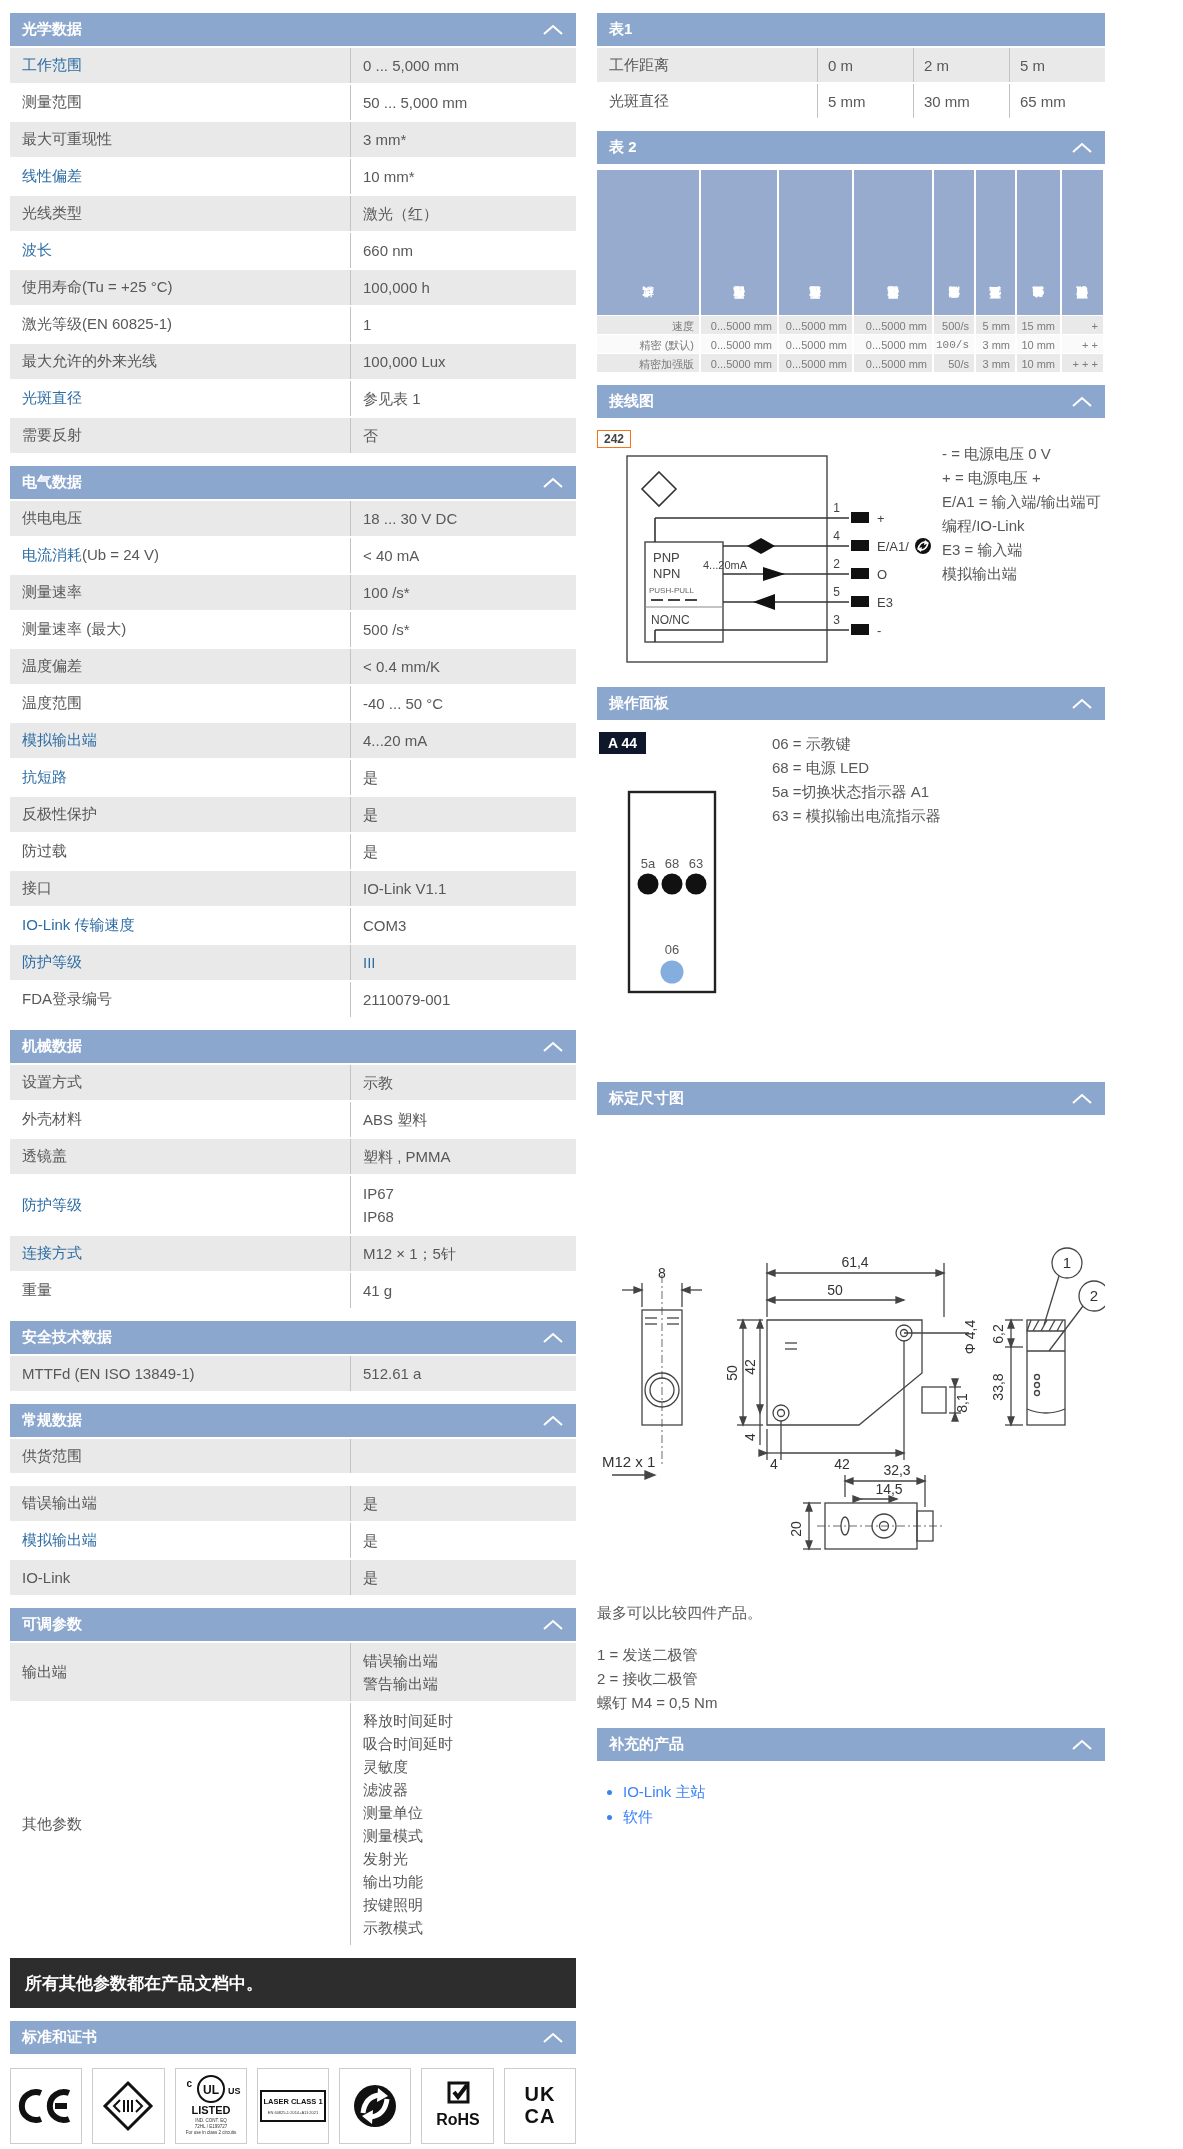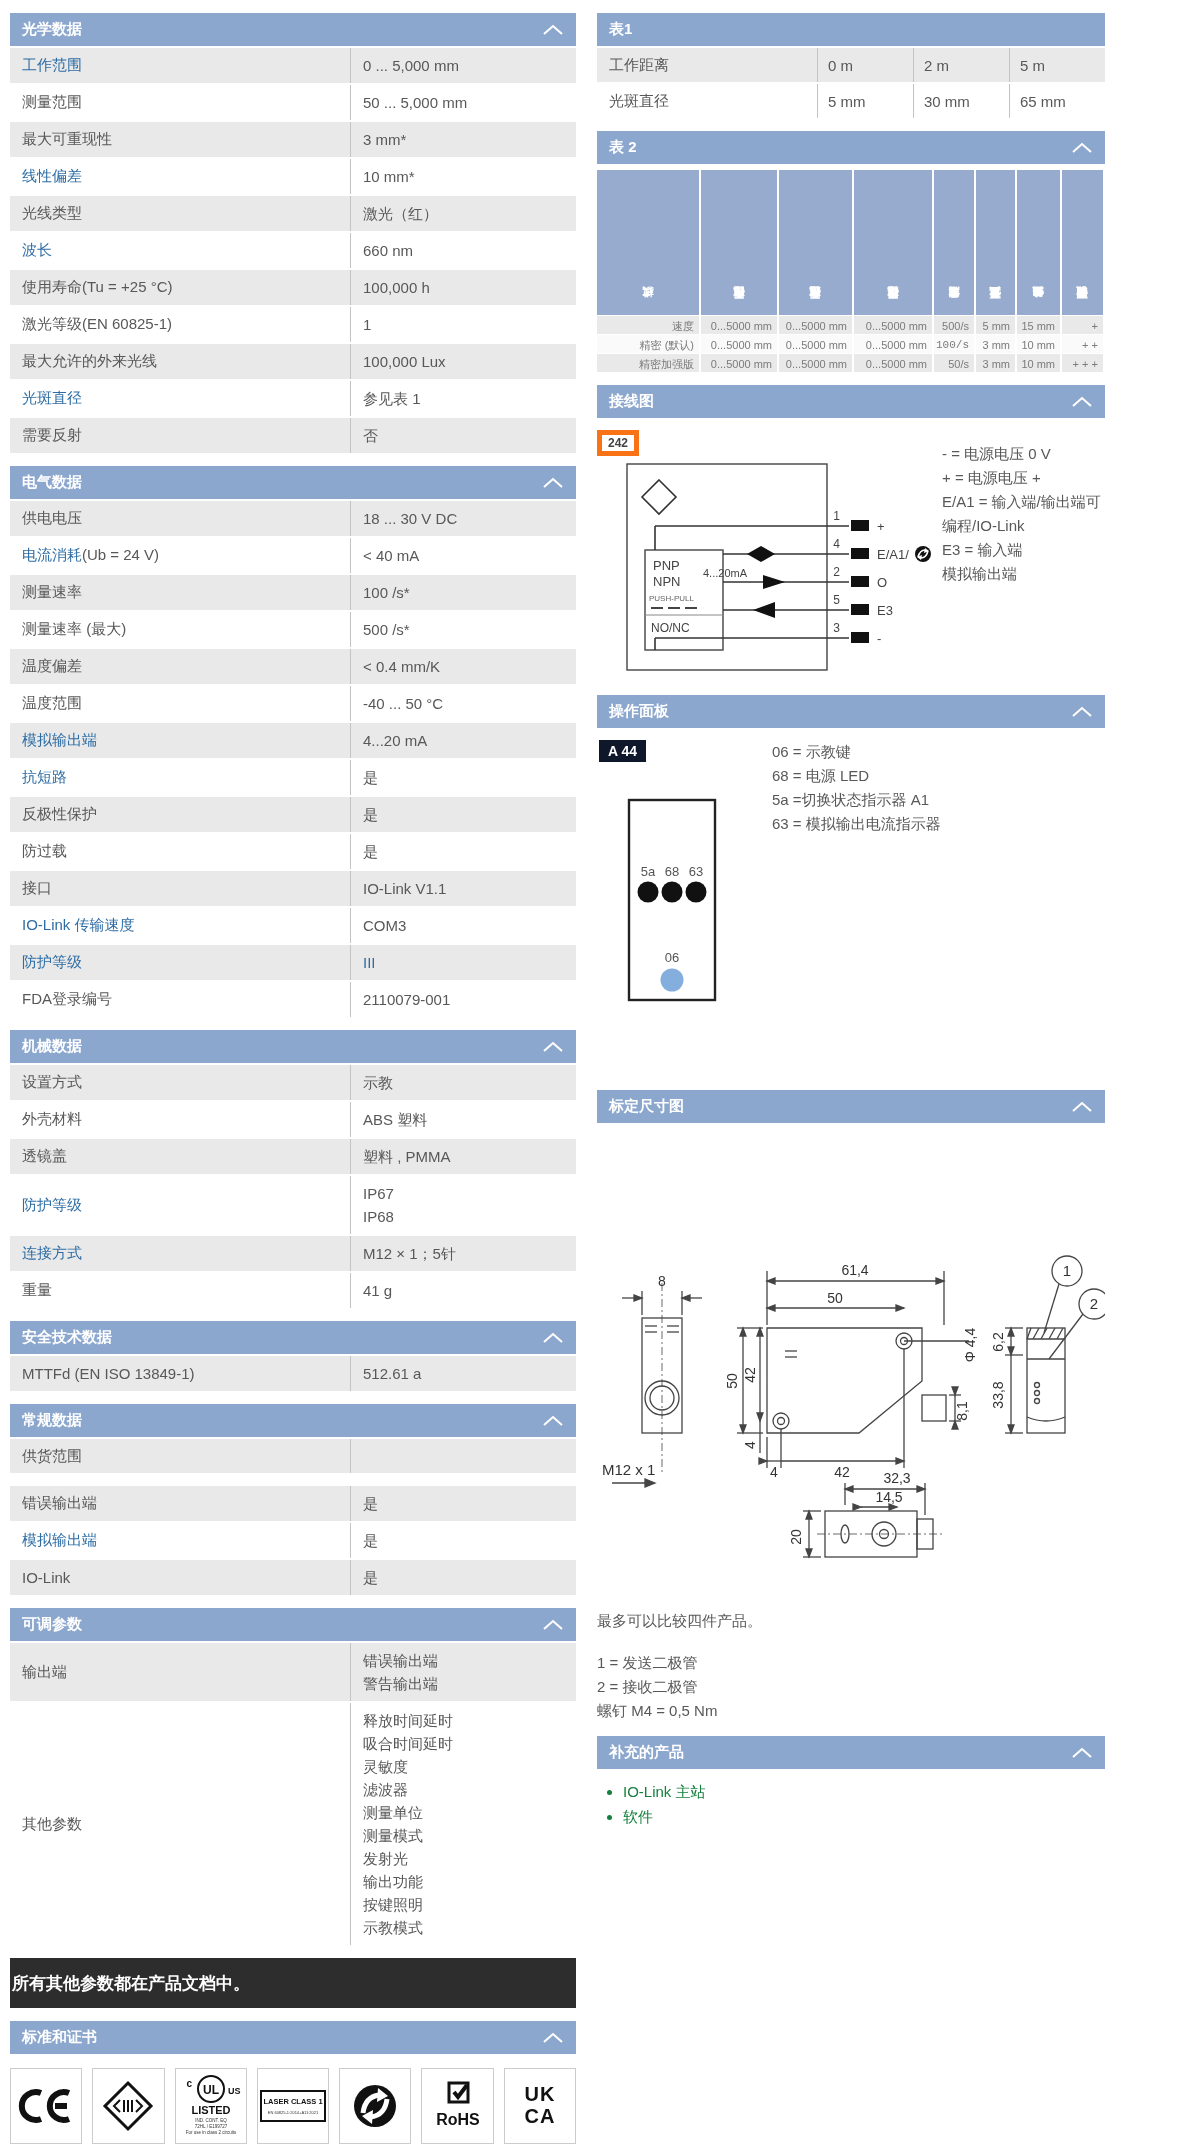--- a/index.html
+++ b/index.html
@@ -12,21 +12,21 @@
            display:flex;align-items:center;justify-content:space-between;padding:0 12px;box-sizing:border-box;}
   .chev{display:flex;align-items:center;cursor:pointer;}
   .trow{display:flex;min-height:34px;margin-top:2px;align-items:center;background:#fff;}
   .trow.gray{background:#e9e9e9;}
   .tlabel{width:340px;padding:6px 6px 6px 12px;box-sizing:border-box;font-size:15px;}
   .tval{flex:1;border-left:1px solid #c3c3c3;padding:6px 6px 6px 12px;font-size:15px;align-self:stretch;
         display:flex;flex-direction:column;justify-content:center;}
   .tval div{line-height:23px;}
   .lnk{color:#2e6da4;}
   .dark-bar{background:#2d2d2d;color:#fff;font-weight:bold;font-size:17px;display:flex;align-items:center;
-            padding:0 2px;height:50px;margin-bottom:13px;}
+            padding:0 15px;height:50px;margin-bottom:13px;}
   .logos{display:flex;gap:10px;margin-top:14px;margin-bottom:16px;}
   .logo-box{width:80px;height:74px;border:1px solid #ccc;background:#fff;display:flex;align-items:center;
             justify-content:center;flex-direction:column;overflow:hidden;}
   
   .t1row{display:flex;min-height:34px;margin-top:2px;align-items:center;background:#fff;}
   .t1row.gray{background:#e9e9e9;}
   .t1label{width:220px;padding:6px 6px 6px 12px;box-sizing:border-box;font-size:15px;}
   .t1cell{flex:1;border-left:1px solid #c3c3c3;padding:6px 6px 6px 10px;font-size:15px;align-self:stretch;
           display:flex;align-items:center;}
   
@@ -38,35 +38,35 @@
   .t2head .hc span{writing-mode:vertical-rl;transform:rotate(180deg);color:#fff;font-size:11px;
                    font-weight:bold;padding:8px 0;white-space:nowrap;}
   .t2row{display:flex;margin-top:1px;}
   .t2row .c{height:18px;line-height:20px;font-size:11px;color:#7b7b7b;text-align:right;
             padding-right:5px;box-sizing:border-box;border-left:2px solid #fff;background:#e9e9e9;}
   .t2row .c:first-child{border-left:none;}
   .t2row.alt .c{background:#fafafa;}
   
   .wire-wrap{display:flex;padding-top:10px;}
   .wire-left{width:360px;}
-  .figref{display:inline-block;border:5px solid #f97316;font-size:12px;font-weight:bold;color:#444;
+  .figref{display:inline-block;border:1px solid #f97316;font-size:12px;font-weight:bold;color:#444;
           padding:1px 6px;margin:2px 0 4px 0;background:#fff;}
   .wire-legend{width:215px;font-size:15px;color:#58585a;line-height:24px;padding-top:14px;}
   
   .panel-wrap{display:flex;padding-top:12px;}
   .panel-left{width:175px;}
   .badge{display:inline-block;background:#0f172a;color:#fff;font-weight:bold;font-size:14px;
          padding:3px 9px;margin-left:2px;}
   .panel-legend{font-size:15px;color:#58585a;line-height:24px;}
   .panel-dev{margin:34px 0 0 28px;}
   
   .dims-notes{font-size:15px;color:#58585a;line-height:24px;margin-top:14px;}
   .dims-notes .para{margin-bottom:18px;}
   
-  .supp-list{margin:10px 0 0 0;padding-left:26px;font-size:15px;color:#15803d;line-height:25px;}
+  .supp-list{margin:18px 0 0 0;padding-left:26px;font-size:15px;color:#3b82f6;line-height:25px;}
   svg text{font-family:"Liberation Sans","DejaVu Sans",sans-serif;}
 </style>
 </head>
 <body>
 
 <div class="page">
 
   <div class="col-left" id="left-col">
       <section class="sec">
         <div class="sec-bar">

